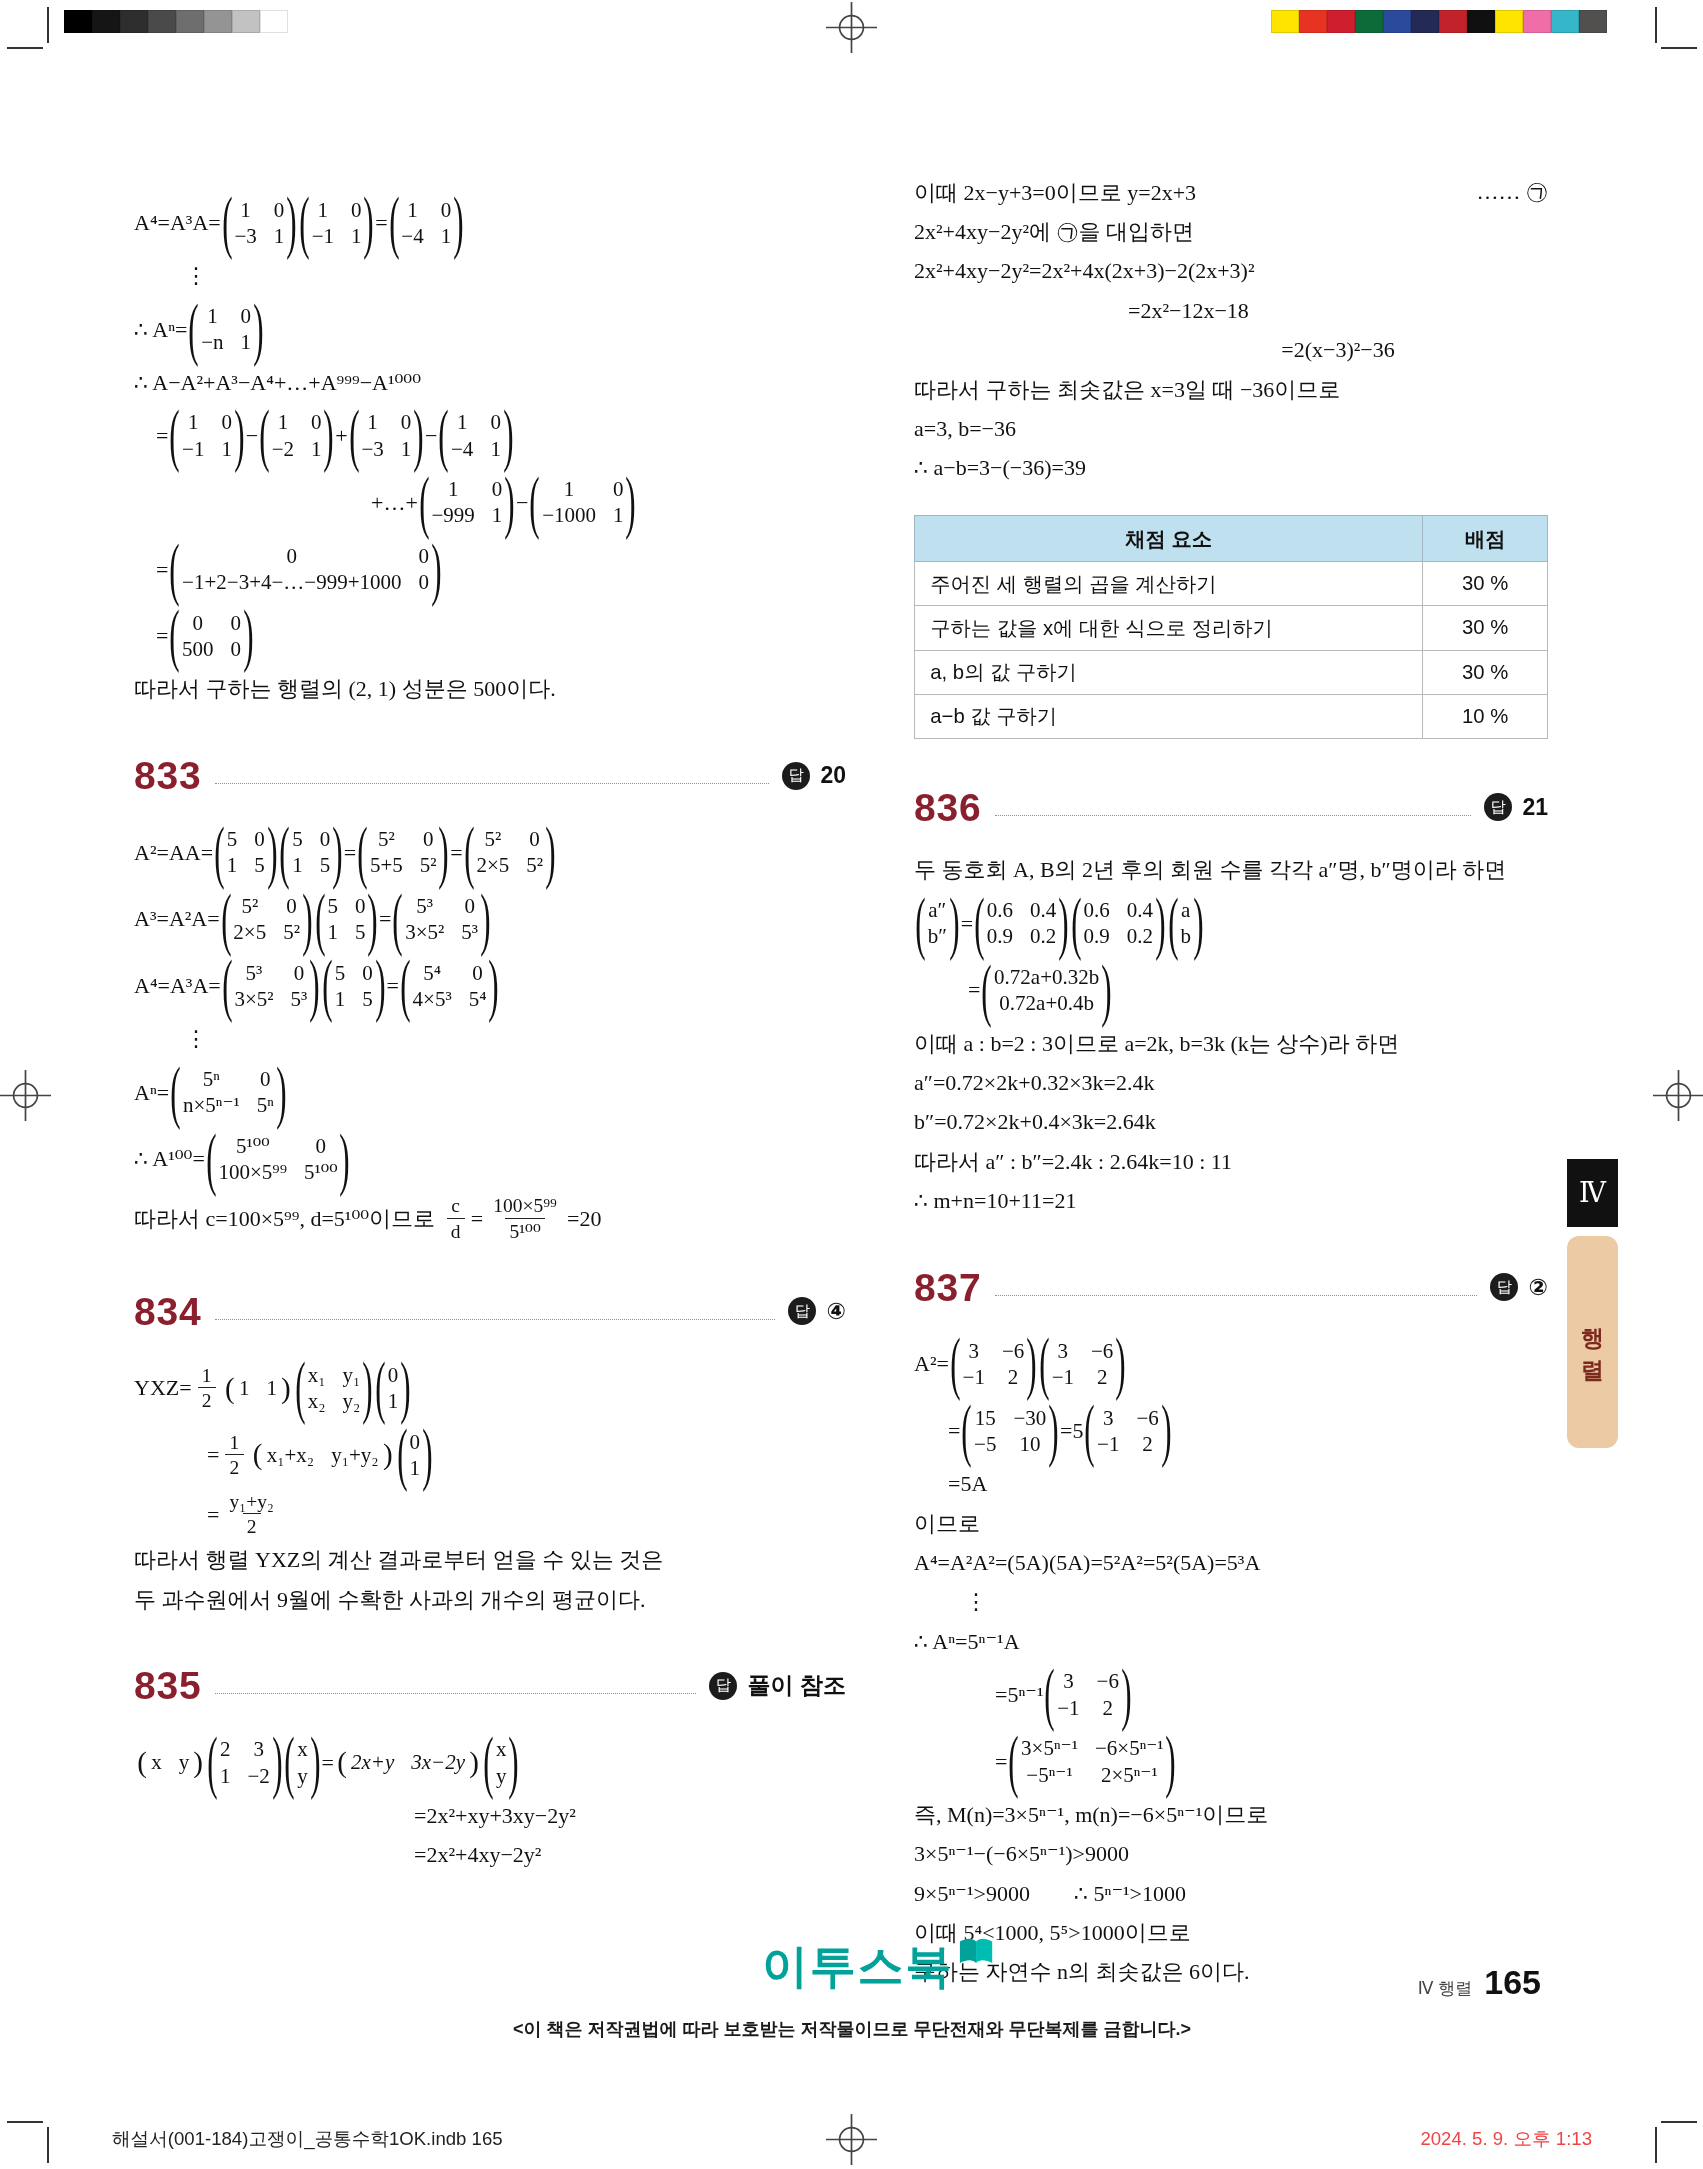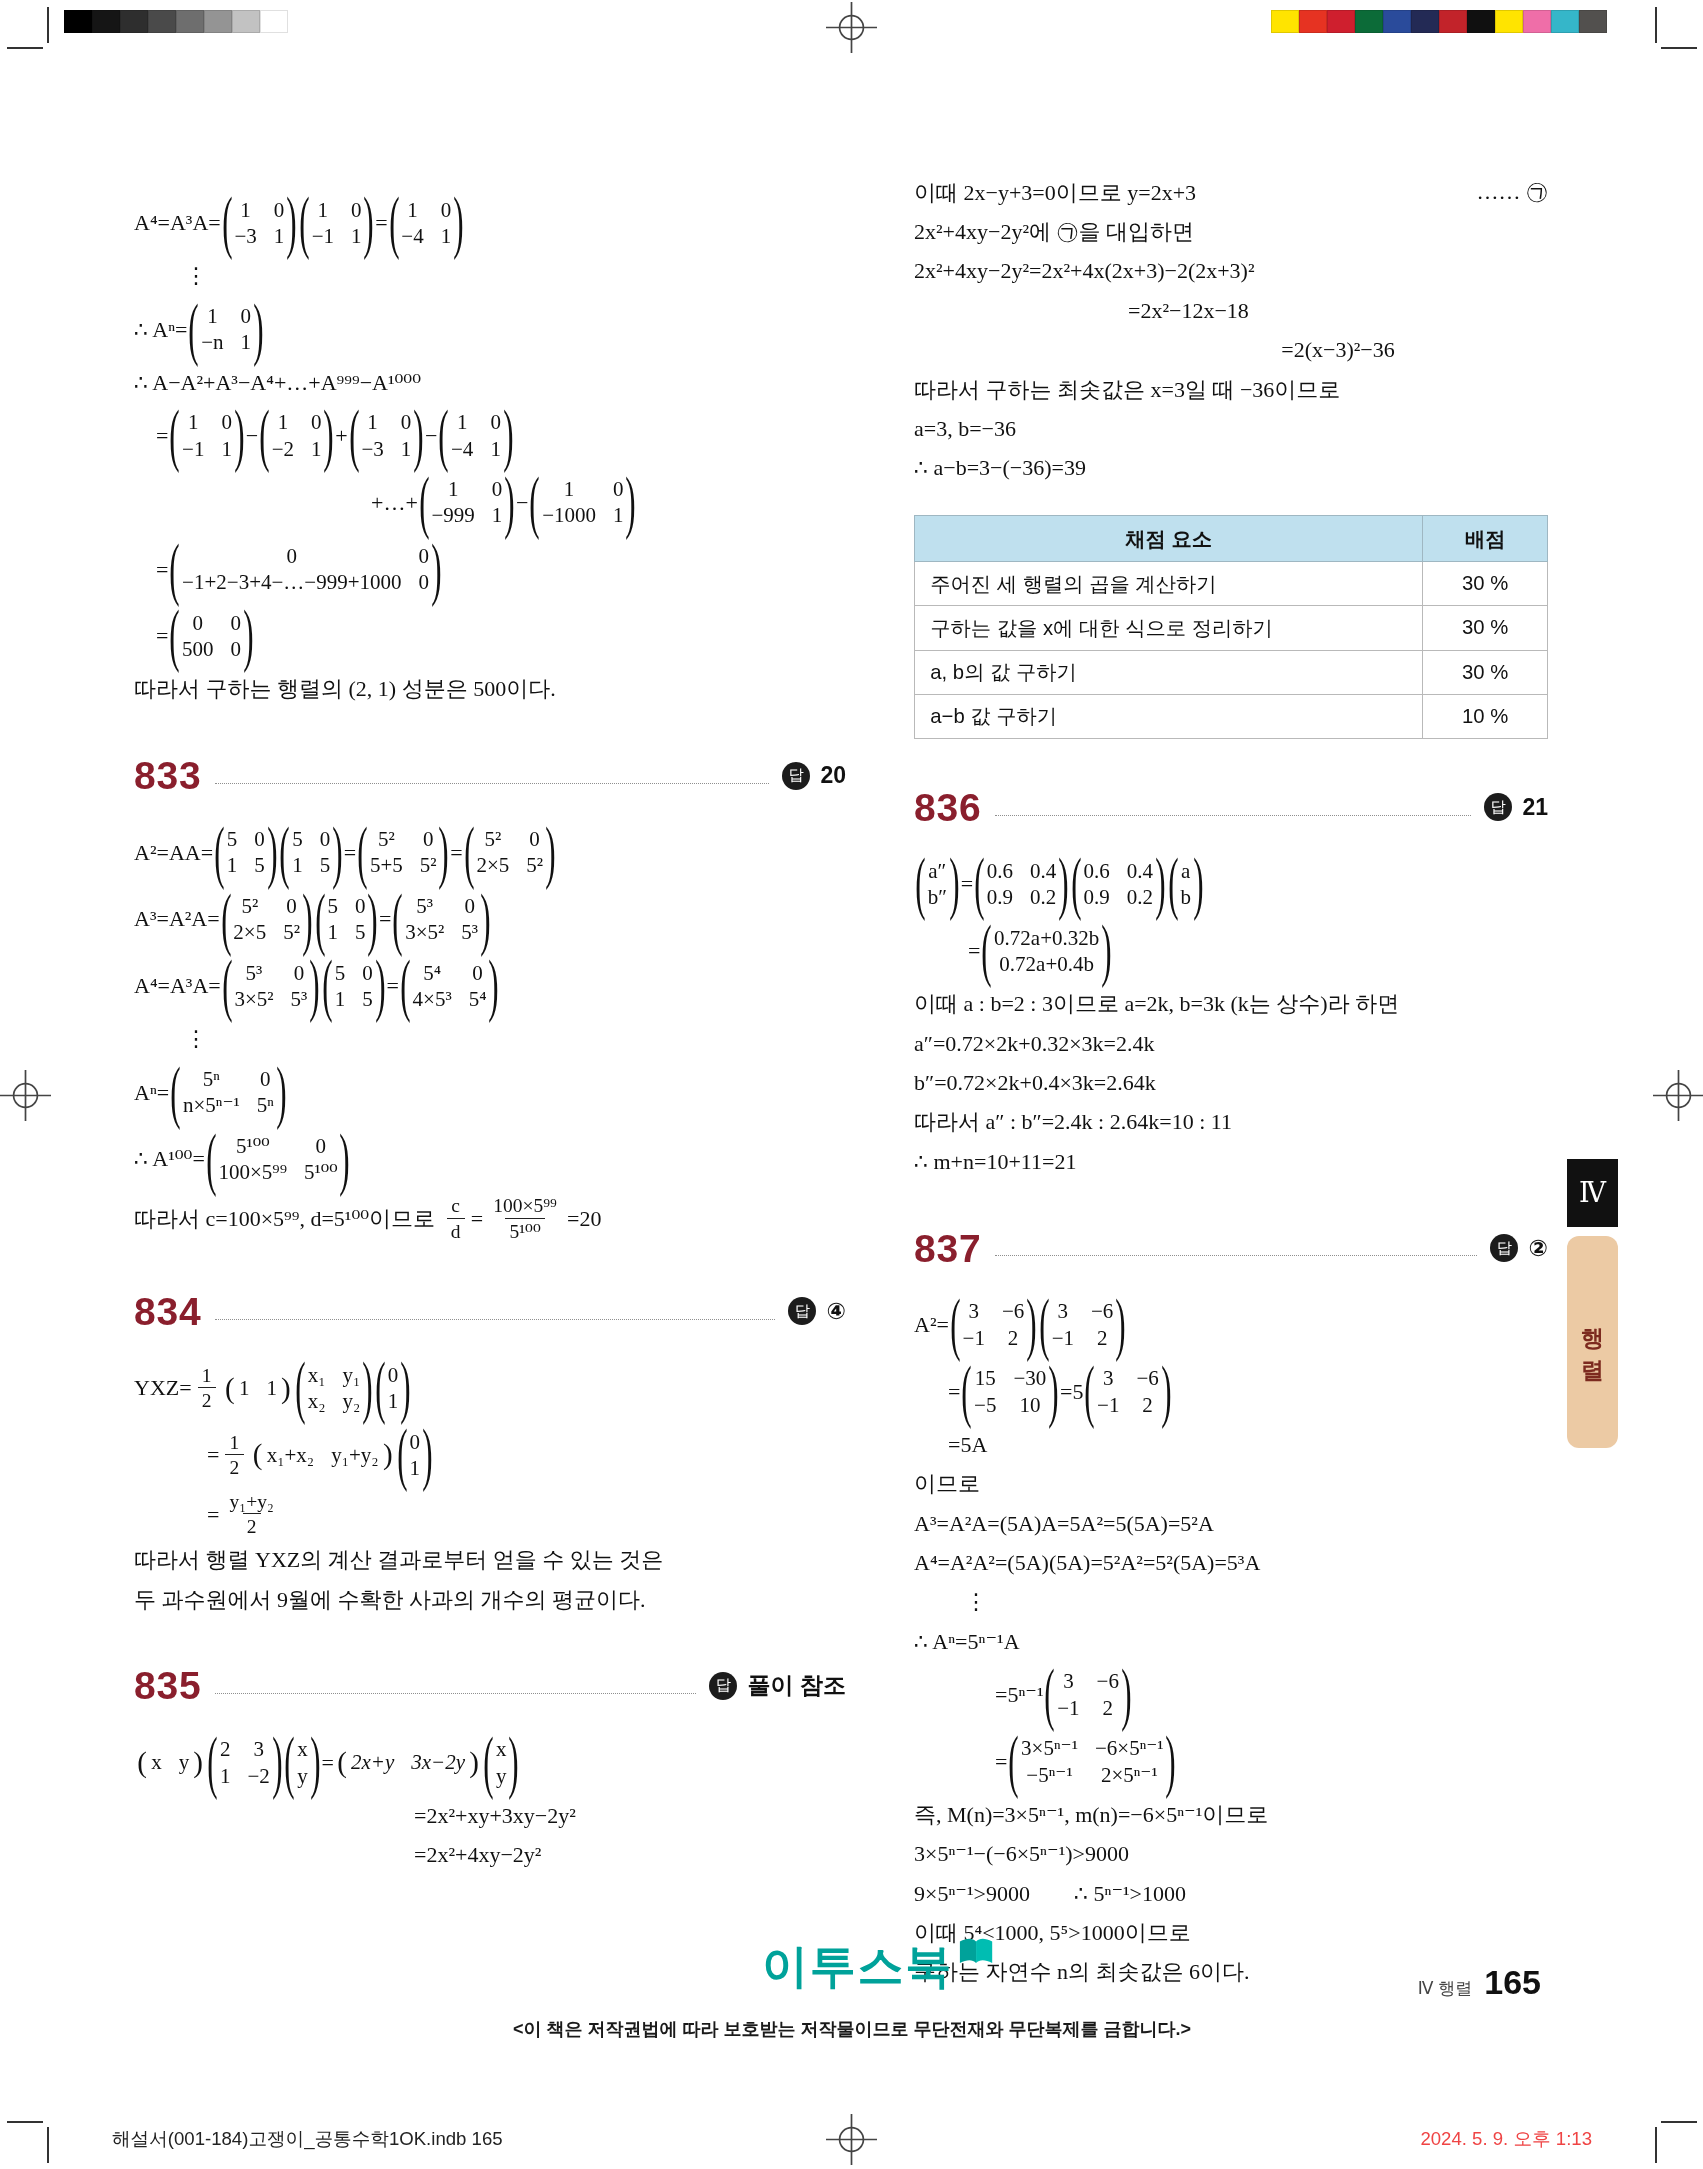--- a/index.html
+++ b/index.html
@@ -653,20 +653,23 @@
         </tbody>
       </table>
       <div class="sol">
         <div class="prob-header">
           <span class="prob-num">836</span>
           <span class="leader"></span>
           <span class="badge">답</span>
           <span class="answer">21</span>
         </div>
         <div class="mline">
+          <span class="mtext">두 동호회 A, B의 2년 후의 회원 수를 각각 a″명, b″명이라 하면</span>
+        </div>
+        <div class="mline">
           <span class="mx">
             <span class="mx-paren">(</span>
             <span class="mx-grid" style="display: grid; grid-template-columns: repeat(1, auto);">
               <span class="mx-cell">a″</span>
               <span class="mx-cell">b″</span>
             </span>
             <span class="mx-paren">)</span>
           </span>
           <span class="mtext">=</span>
           <span class="mx">
@@ -779,23 +782,20 @@
             <span class="mx-paren">)</span>
           </span>
         </div>
         <div class="mline" style="padding-left: 34px;">
           <span class="mtext">=5A</span>
         </div>
         <div class="mline">
           <span class="mtext">이므로</span>
         </div>
         <div class="mline">
-          <span class="mtext">A³=A²A=(5A)A=5A²=5(5A)=5²A</span>
-        </div>
-        <div class="mline">
           <span class="mtext">A⁴=A²A²=(5A)(5A)=5²A²=5²(5A)=5³A</span>
         </div>
         <div class="mline" style="padding-left: 51px;">
           <span class="mtext">⋮</span>
         </div>
         <div class="mline">
           <span class="mtext">∴ Aⁿ=5ⁿ⁻¹A</span>
         </div>
         <div class="mline" style="padding-left: 81px;">
           <span class="mtext">=5ⁿ⁻¹</span>

